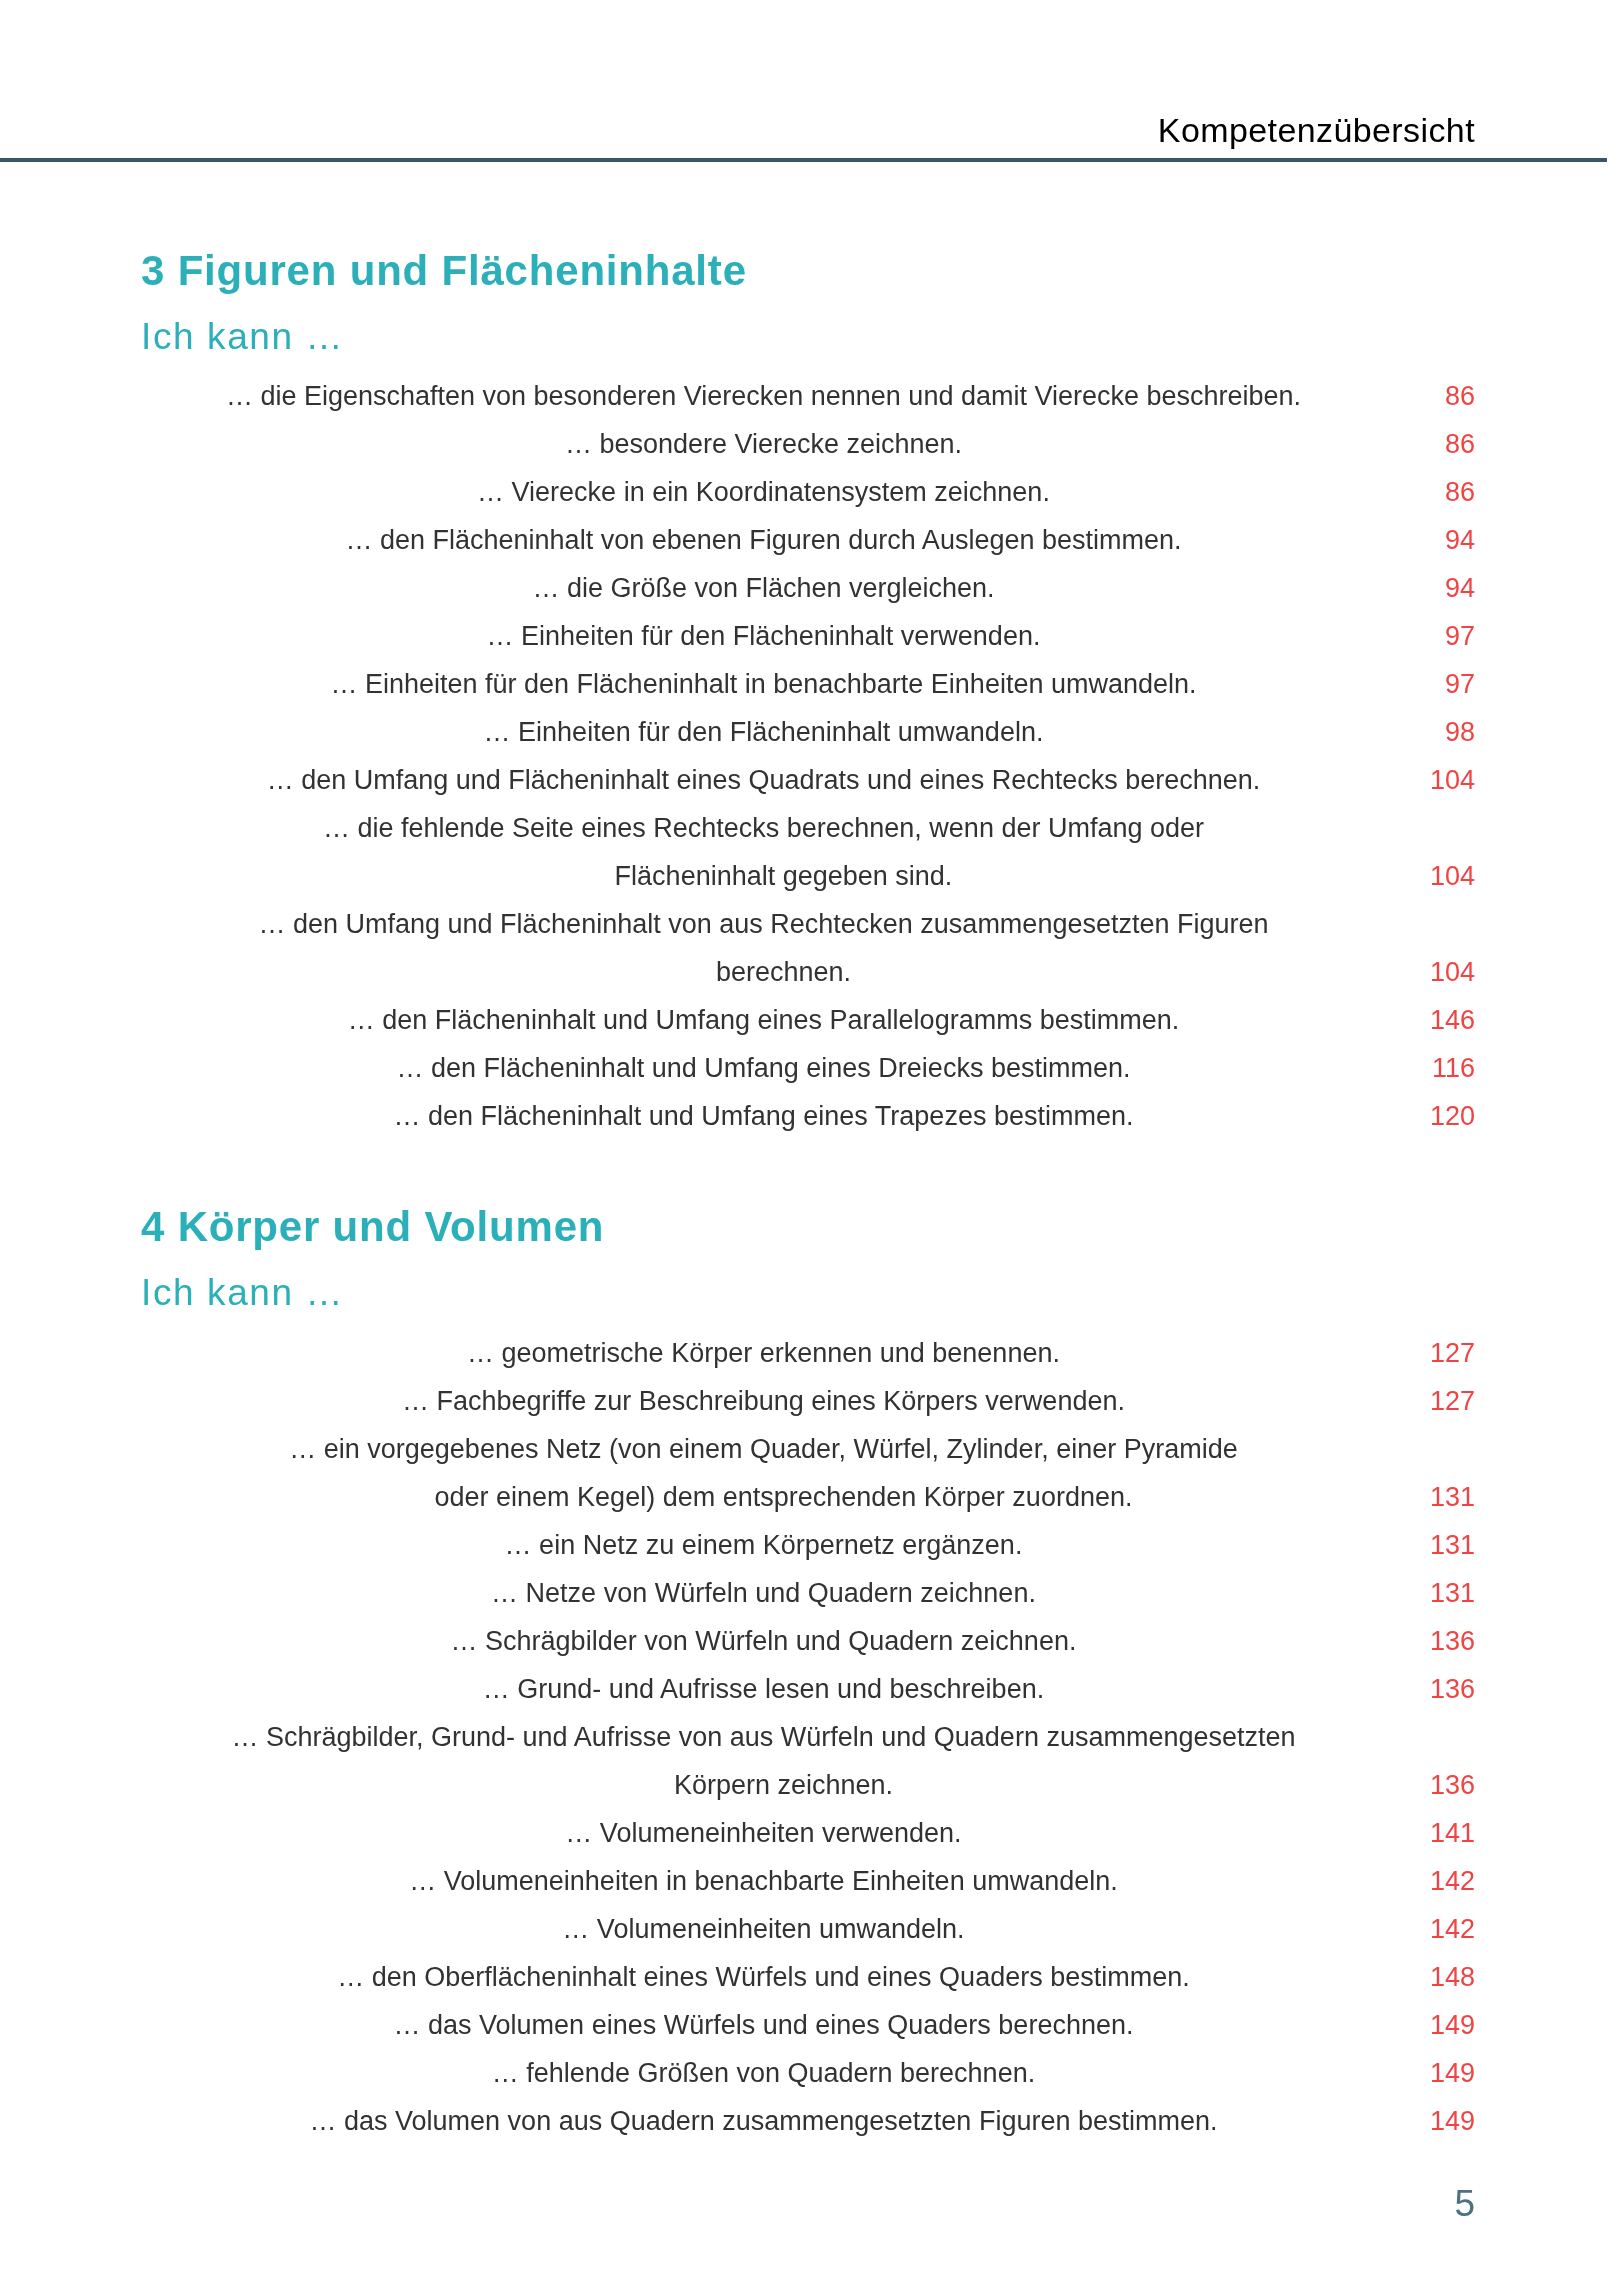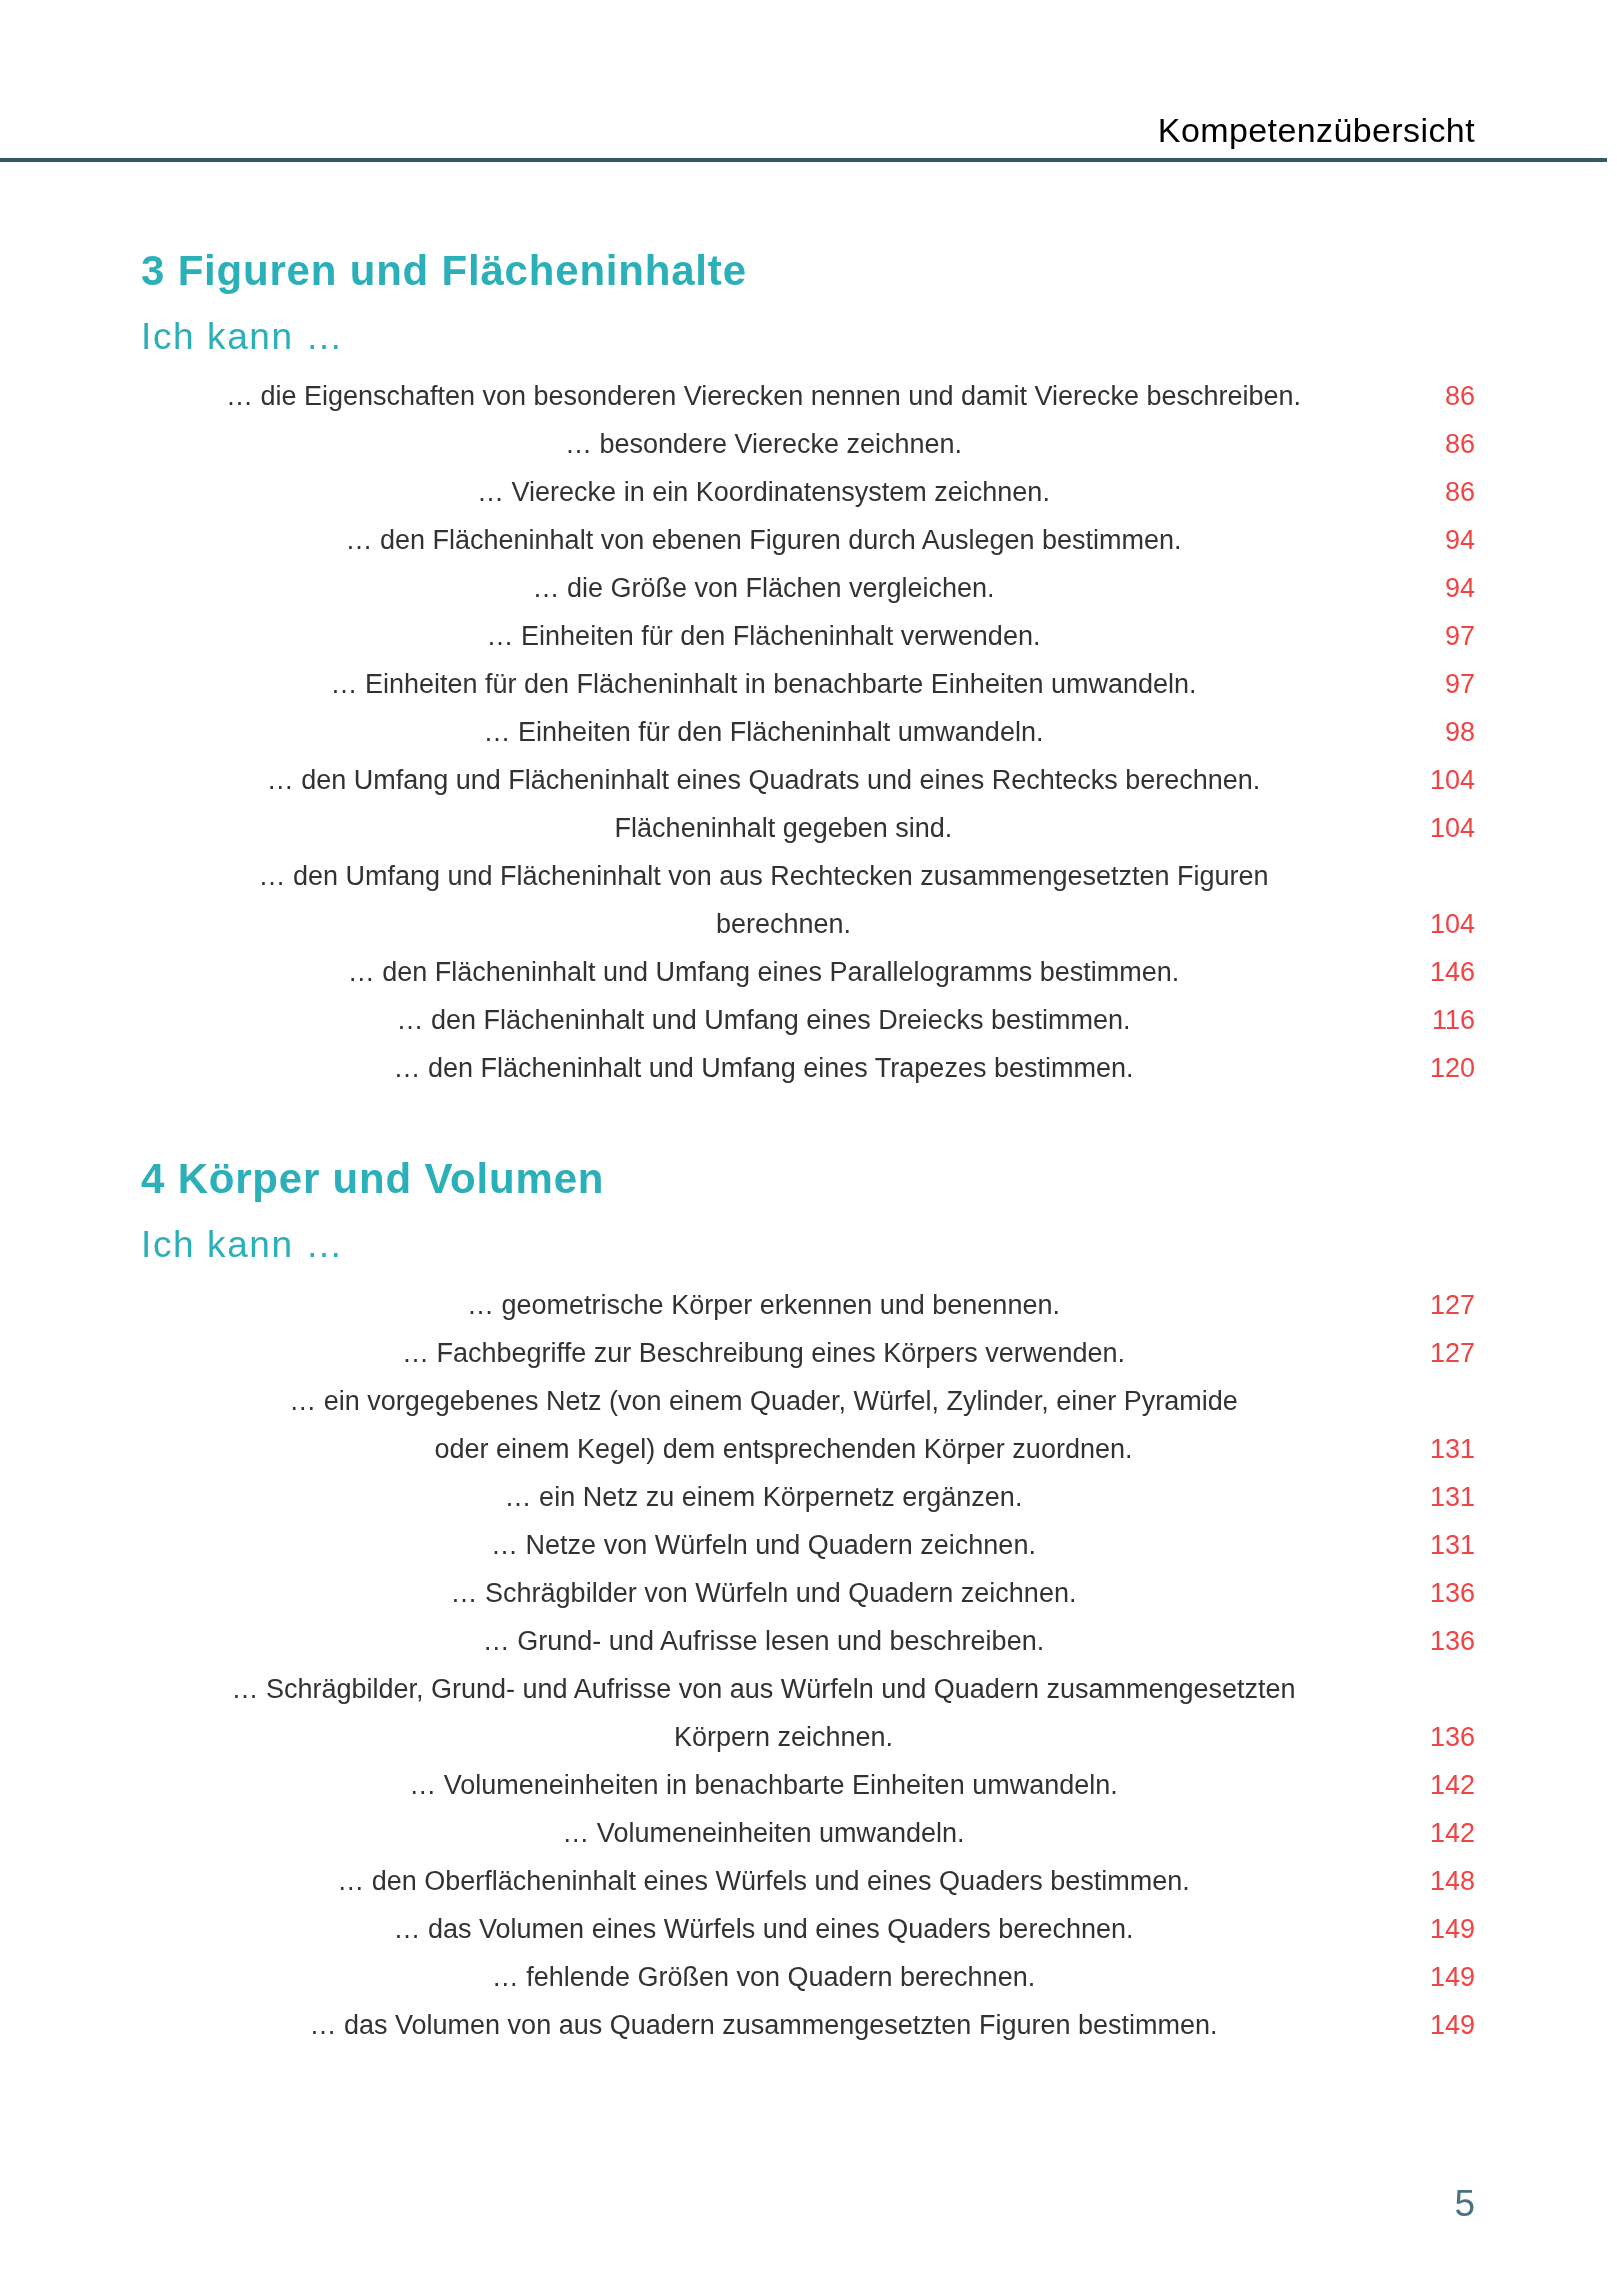--- a/index.html
+++ b/index.html
@@ -156,20 +156,21 @@
 
   <div class="toc-item">
     <div class="toc-text">
               <div class="toc-line">… den Umfang und Flächeninhalt eines Quadrats und eines Rechtecks berechnen.</div>
             </div>
     <div class="toc-page">104</div>
   </div>
 
   <div class="toc-item">
     <div class="toc-text">
+              <div class="toc-line">… die fehlende Seite eines Rechtecks berechnen, wenn der Umfang oder</div>
               <div class="toc-line cont">Flächeninhalt gegeben sind.</div>
             </div>
     <div class="toc-page">104</div>
   </div>
 
   <div class="toc-item">
     <div class="toc-text">
               <div class="toc-line">… den Umfang und Flächeninhalt von aus Rechtecken zusammengesetzten Figuren</div>
               <div class="toc-line cont">berechnen.</div>
             </div>
@@ -254,20 +255,26 @@
   </div>
 
   <div class="toc-item">
     <div class="toc-text">
               <div class="toc-line">… Schrägbilder, Grund- und Aufrisse von aus Würfeln und Quadern zusammengesetzten</div>
               <div class="toc-line cont">Körpern zeichnen.</div>
             </div>
     <div class="toc-page">136</div>
   </div>
 
+  <div class="toc-item">
+    <div class="toc-text">
+              <div class="toc-line">… Volumeneinheiten verwenden.</div>
+            </div>
+    <div class="toc-page">141</div>
+  </div>
 
   <div class="toc-item">
     <div class="toc-text">
               <div class="toc-line">… Volumeneinheiten in benachbarte Einheiten umwandeln.</div>
             </div>
     <div class="toc-page">142</div>
   </div>
 
   <div class="toc-item">
     <div class="toc-text">

